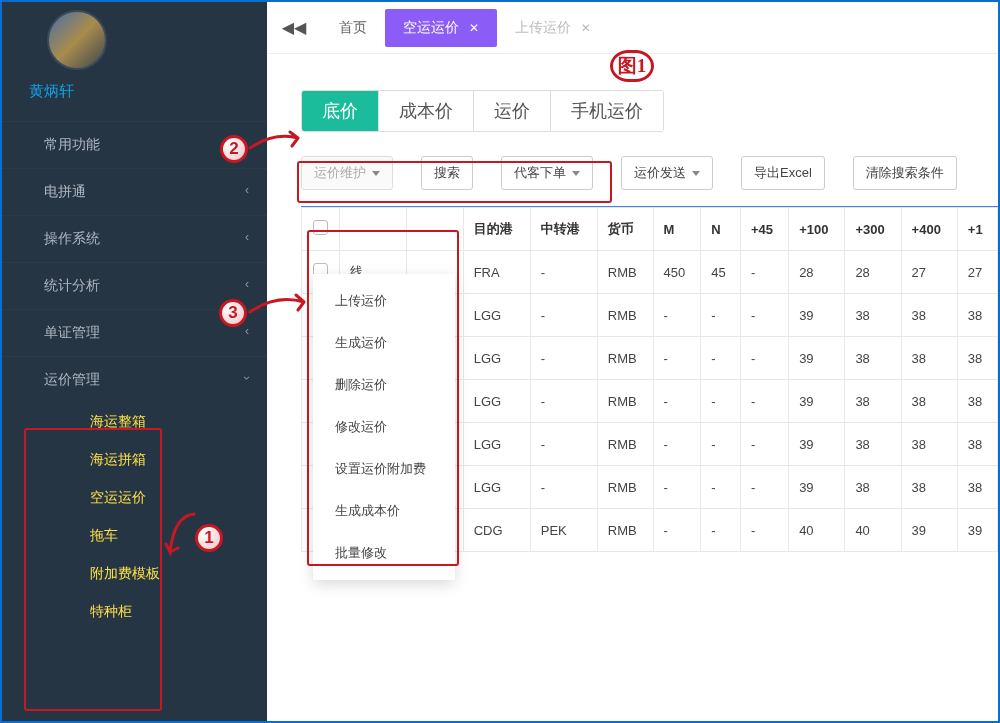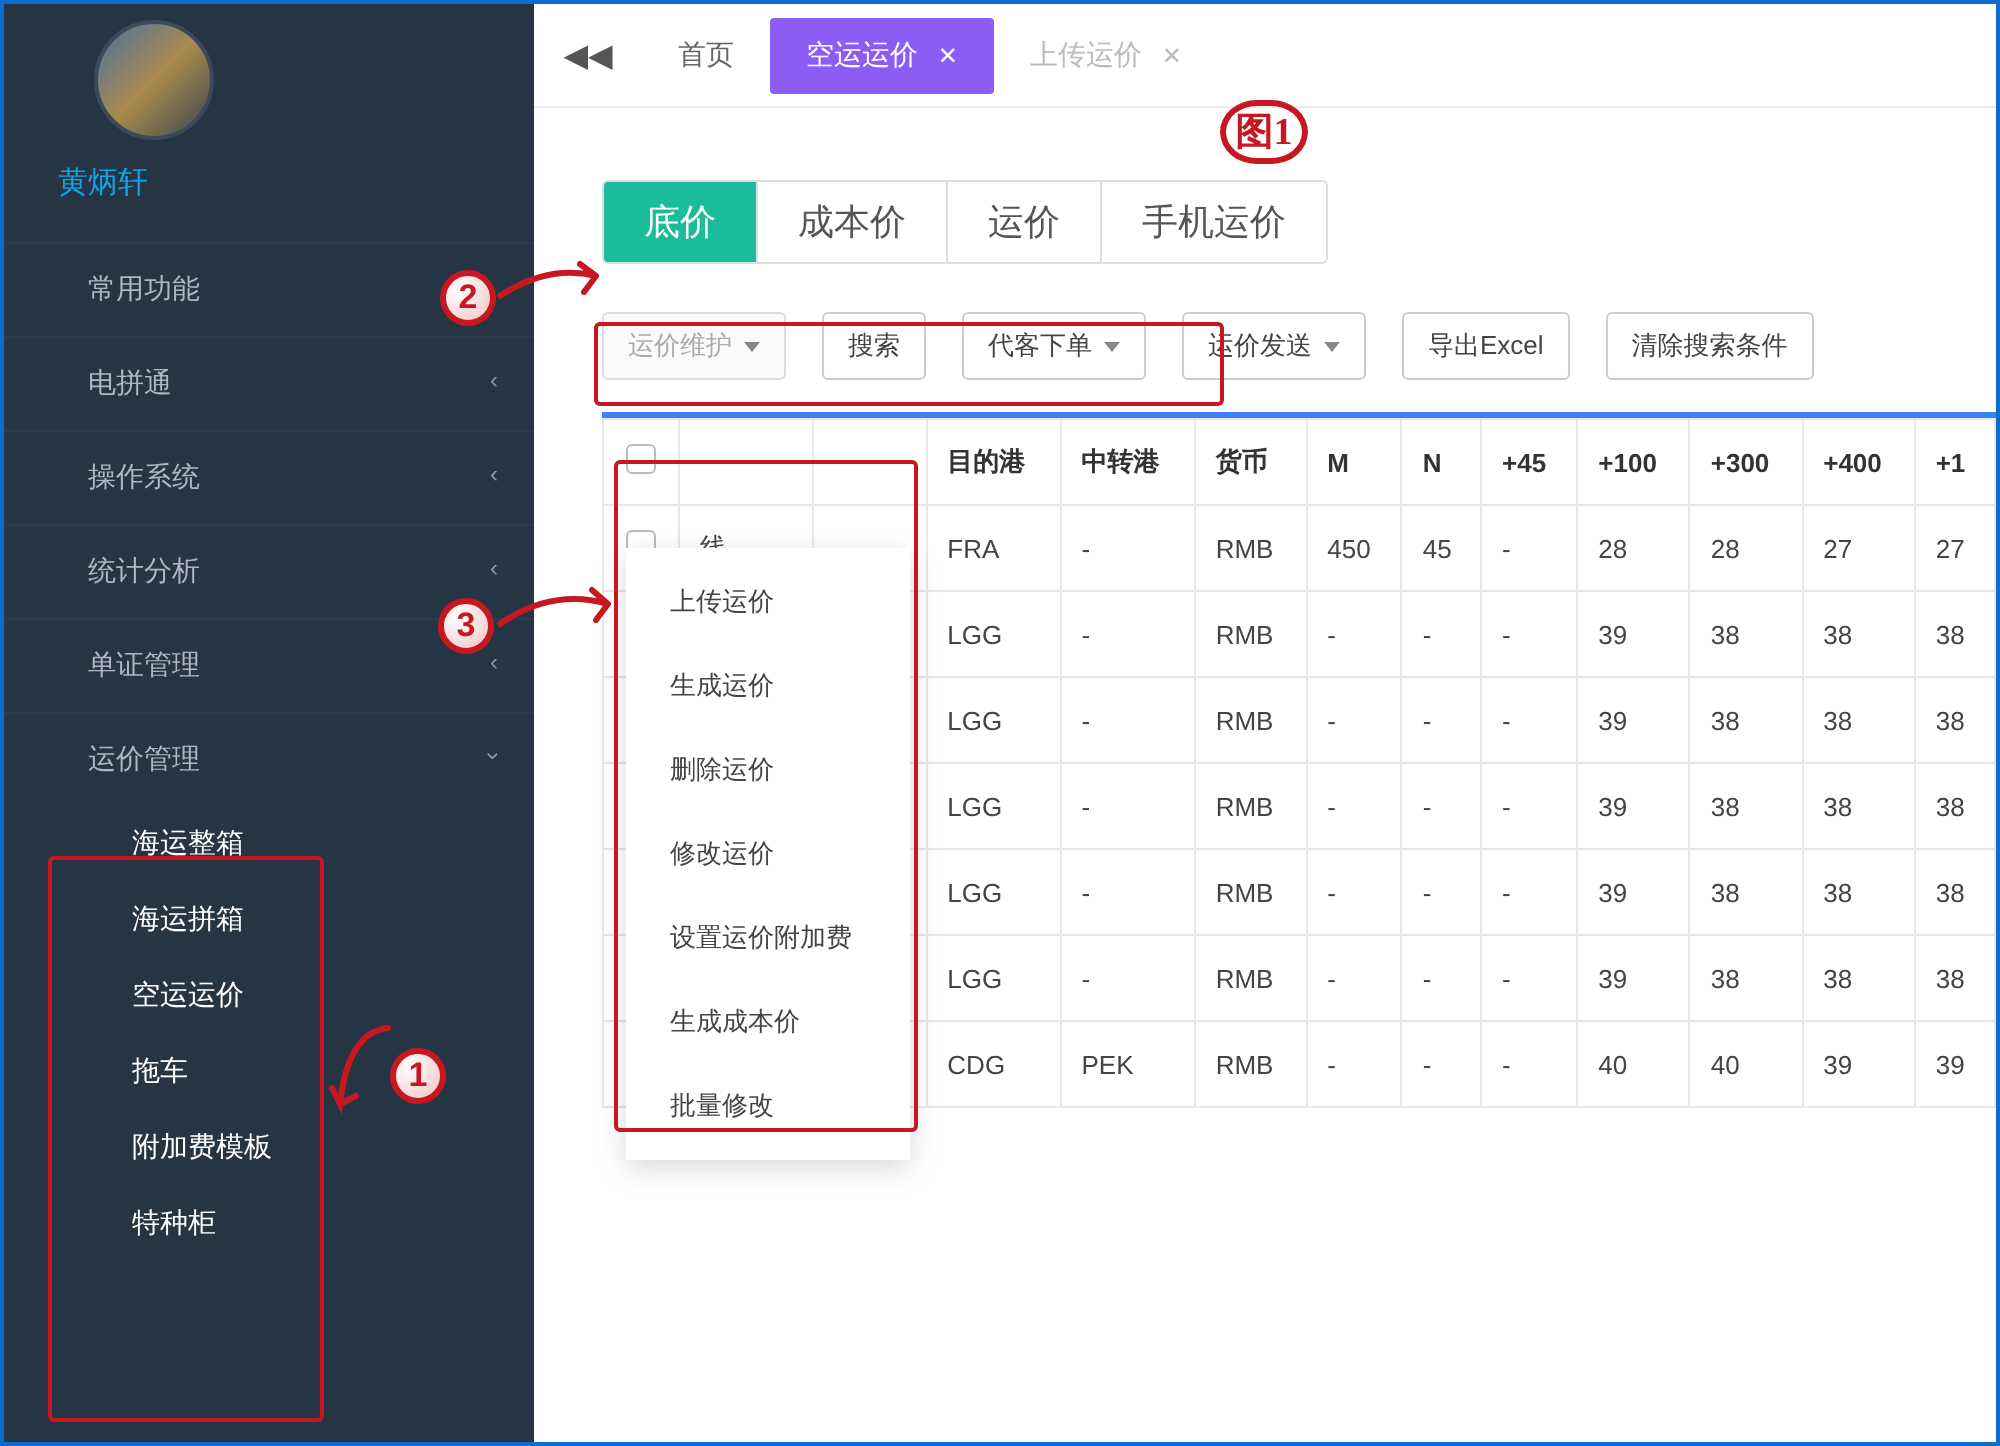--- a/index.html
+++ b/index.html
@@ -15,51 +15,51 @@
   margin: 8px 0 6px 45px; border: 2px solid #3a4a5c;
 }
 .username { color: #0ea5e9; font-weight: 400; font-size: 15px; padding: 6px 0 20px 27px; }
 .menu { display: block; }
 .menu-item {
   position: relative; padding: 14px 20px 14px 42px; font-size: 14px; color: #aeb7c2;
   border-top: 1px solid rgba(255,255,255,0.03);
 }
 .menu-item .chevron { position: absolute; right: 18px; top: 14px; font-size: 12px; color: #9099a4; }
 .menu-item.expanded .chevron { transform: rotate(90deg); }
-.submenu-item { padding: 10px 20px 10px 64px; font-size: 14px; color: #ffffff; }
+.submenu-item { padding: 10px 20px 10px 64px; font-size: 14px; color: #fde047; margin-left: 24px; }
 
 .submenu-box { position:absolute; left:22px; top:426px; width:138px; height:283px; border:2px solid #c71822; border-radius:3px; pointer-events:none; }
 
 .main { position:absolute; left:265px; right:0; top:0; bottom:0; background:#fff; }
 
 .topbar { height:52px; background:#fff; border-bottom:1px solid #eee; display:flex; align-items:center; }
 .back-btn { width:42px; height:36px; margin:0 6px; display:flex; align-items:center; justify-content:center; color:#555;}
 .tab { padding:10px 18px; color:#666; font-size:14px; position:relative; }
 .tab.active { background:#8b5cf6; color:#fff; border-radius:2px; }
 .tab .close { margin-left:6px; color:#bbb; font-size:12px; }
 .tab.active .close { color:#fff; }
 
 .content { position:relative; padding: 36px 0 0 34px; }
 
 .inner-tabs { display:flex; border:1px solid #ddd; border-radius:3px; width:fit-content; overflow:hidden; }
 .inner-tab { padding:8px 20px; font-size:18px; color:#555; border-right:1px solid #ddd; background:#fff; }
 .inner-tab:last-child { border-right:none; }
 .inner-tab.active { background:#1abc9c; color:#fff; }
 .inner-tabs-highlight { position:absolute; left:30px; top:107px; width:315px; height:42px; border:2px solid #c71822; border-radius:3px; pointer-events:none; z-index:5; }
 
-.toolbar { display:flex; gap:18px; margin-top:24px; }
+.toolbar { display:flex; gap:28px; margin-top:24px; }
 .btn { border:1px solid #ccc; background:#fff; padding:7px 12px; font-size:13px; color:#444; border-radius:3px; display:flex; align-items:center; gap:4px; }
 .btn.faded { color:#aaa; border-color:#ddd; background:#fafafa; }
 .caret { width:0; height:0; border-left:4px solid transparent; border-right:4px solid transparent; border-top:5px solid #888; display:inline-block; margin-left:2px; }
 
 .dropdown { position:absolute; left:46px; top:220px; width:142px; background:#fff; box-shadow:0 4px 14px rgba(0,0,0,0.15); z-index:20; padding:6px 0; }
 .dropdown-item { padding:12px 22px; font-size:13px; color:#444; }
 .dropdown-box { position:absolute; left:40px; top:176px; width:152px; height:336px; border:2px solid #c71822; border-radius:3px; pointer-events:none; z-index:21; }
 
-.table-wrap { margin-top:16px; border-top:3px solid #3b82f6; position:relative; overflow:hidden; }
+.table-wrap { margin-top:16px; border-top:1px solid #3b82f6; position:relative; overflow:hidden; }
 table { border-collapse:collapse; width:100%; font-size:13px; color:#444; }
 th, td { border:1px solid #e7e7e7; padding:12px 10px; text-align:left; vertical-align:middle; white-space:nowrap; }
 th { font-weight:600; color:#333; background:#fff; }
 td.checkbox-cell, th.checkbox-cell { width:38px; text-align:center; }
 .cb { width:15px; height:15px; border:1px solid #bbb; border-radius:3px; display:inline-block; }
 
 .arrow-red { position:absolute; color:#c71822; font-size:28px; z-index:30; pointer-events:none; }
 
 .badge { position:absolute; width:28px; height:28px; border:3px solid #c71822; border-radius:50%; background:radial-gradient(circle at 30% 30%, #fff, #f4cfd0 80%); display:flex; align-items:center; justify-content:center; color:#c71822; font-weight:bold; font-size:17px; z-index:31; pointer-events:none; font-family: Georgia, serif; }
 .badge-large { position:absolute; width:44px; height:32px; border:3px solid #c71822; border-radius:50%/60%; display:flex; align-items:center; justify-content:center; z-index:31; pointer-events:none; }

